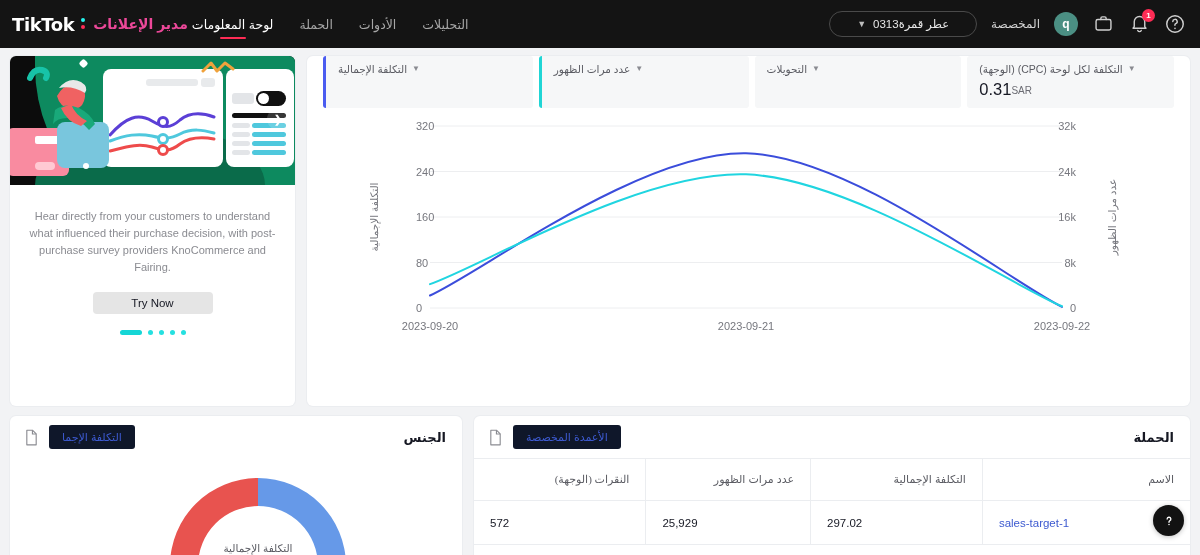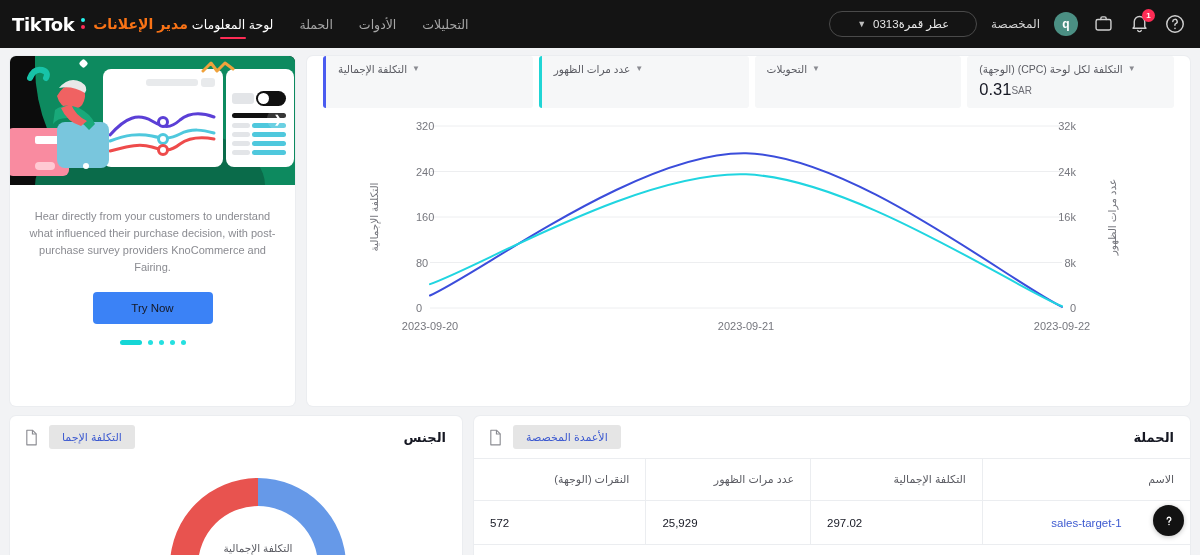--- a/index.html
+++ b/index.html
@@ -22,21 +22,21 @@
   .brand { display: flex; align-items: center; gap: 6px; margin-right: 4px; }
   .brand-logo {
     color: #ffffff; font-size: 18px; font-weight: bold;
     letter-spacing: -0.4px; font-family: "DejaVu Sans", sans-serif;
     direction: ltr;
   }
   .brand-colon { display:inline-block; position: relative; width: 5px; height: 16px; vertical-align: middle; margin: 0 1px;}
   .brand-colon i { position:absolute; left:0; width:4px; height:4px; border-radius:50%; }
   .brand-colon i.c1 { top: 2px; background:#25f4ee; }
   .brand-colon i.c2 { top: 9px; background:#fe2c55; }
-  .brand-sub { color:#f97316; font-size: 14px; font-weight: 600; }
+  .brand-sub { color:#ec4899; font-size: 14px; font-weight: 600; }
 
   .mainnav { display: flex; align-items: center; gap: 26px; margin-right: 34px; height: 48px;}
   .navitem {
     color: #a6a6a6; font-size: 12.5px; height: 48px;
     display: flex; align-items: center; position: relative; cursor: pointer;
     white-space: nowrap;
   }
   .navitem.active { color: #ffffff; }
   .navitem.active::after {
     content: ""; position: absolute; bottom: 9px; left: 50%;
@@ -109,22 +109,22 @@
   .promo-body { padding: 14px 16px 0 16px; text-align: center; direction: rtl; flex:1; display:flex; flex-direction:column;}
   .promo-title {
     font-size: 12.6px; font-weight: bold; color: #161823; line-height: 1.42;
     direction: rtl; unicode-bidi: plaintext;
   }
   .promo-desc {
     margin-top: 9px; font-size: 11px; color: #8a8b91; line-height: 1.55;
     direction: rtl; unicode-bidi: plaintext;
   }
   .promo-cta {
-    margin: 16px auto 0 auto; width: 120px; height: 32px;
-    background: #3b82f6; border: none; border-radius: 4px;
+    margin: 16px auto 0 auto; width: 120px; height: 22px;
+    background: #e5e5e5; border: none; border-radius: 4px;
     font-size: 11.5px; color: #161823; cursor: pointer;
     font-family: inherit;
   }
   .dots { display:flex; gap:6px; justify-content:center; align-items:center; margin-top: 16px; }
   .dot { width:5px; height:5px; border-radius:50%; background:#25e0e0; }
   .dot.wide { width: 22px; height:5px; border-radius:3px; background:#15d6d6; }
 
   
   .trends { flex: 1; height: 350px; display: flex; flex-direction: column; }
   .card-head {
@@ -155,21 +155,21 @@
   .metric-value .cur { font-size: 10px; color: #6b6c73; margin-right: 3px; vertical-align: 1px;}
   .metric-value.blue { color: #4b5cf0; }
   .metric-value.cyan { color: #20cfd8; }
 
   .chart-wrap { flex: 1; position: relative; padding: 8px 0 0 0; }
   .chart-svg { display:block; }
 
   
   .gender { width: 452px; height: 146px; position: relative; overflow: visible; }
   .pill {
-    height: 24px; background: #e5e5e5; border-radius: 3px;
+    height: 24px; background: #0f172a; border-radius: 3px;
     padding: 0 13px; display: flex; align-items: center;
     font-size: 11px; color: #3d5ad0; cursor: pointer; white-space: nowrap;
   }
   .donut-zone { position: relative; height: 108px; }
   .helpfab {
     position: absolute; right: 18px; top: 68px;
     width: 31px; height: 31px; border-radius: 50%;
     background: #121212; color: #fff;
     display: flex; align-items: center; justify-content: center;
     font-size: 14px; cursor: pointer; z-index: 9;
@@ -186,21 +186,21 @@
     border-left: 1px solid #ebedf0;
   }
   thead th:last-child { border-left: none; }
   tbody td {
     height: 44px; font-size: 11.5px; color: #161823;
     text-align: right; padding: 0 16px;
     border-bottom: 1px solid #ebedf0; border-left: 1px solid #ebedf0;
     direction: ltr;
   }
   tbody td:last-child { border-left: none; }
-  td.name { text-align: center; }
+  td.name { text-align: left; }
   td.name a { color: #3d5ad0; text-decoration: none; cursor: pointer; font-size: 11.5px; }
   td.num { text-align: left; }
 </style>
 </head>
 <body>
 
 <div class="topbar">
 
   <div class="rightgroup" style="order:0;">
     <div class="icon-btn" title="help">
@@ -400,21 +400,21 @@
             <path d="M9 1.2v4h4"></path>
           </svg>
         </div>
       </div>
       <table>
         <thead>
           <tr>
             <th style="width:29%;">الاسم</th>
             <th style="width:24%;">التكلفة الإجمالية</th>
             <th style="width:23%;">عدد مرات الظهور</th>
-            <th style="width:24%;">النقرات (الوجهة)</th>
+            <th style="width:24%;font-family:Liberation Serif, serif;">النقرات (الوجهة)</th>
           </tr>
         </thead>
         <tbody>
           <tr>
             <td class="name">
               <a href="#">sales-target-1</a>
             </td>
             <td class="num">297.02</td>
             <td class="num">25,929</td>
             <td class="num">572</td>

